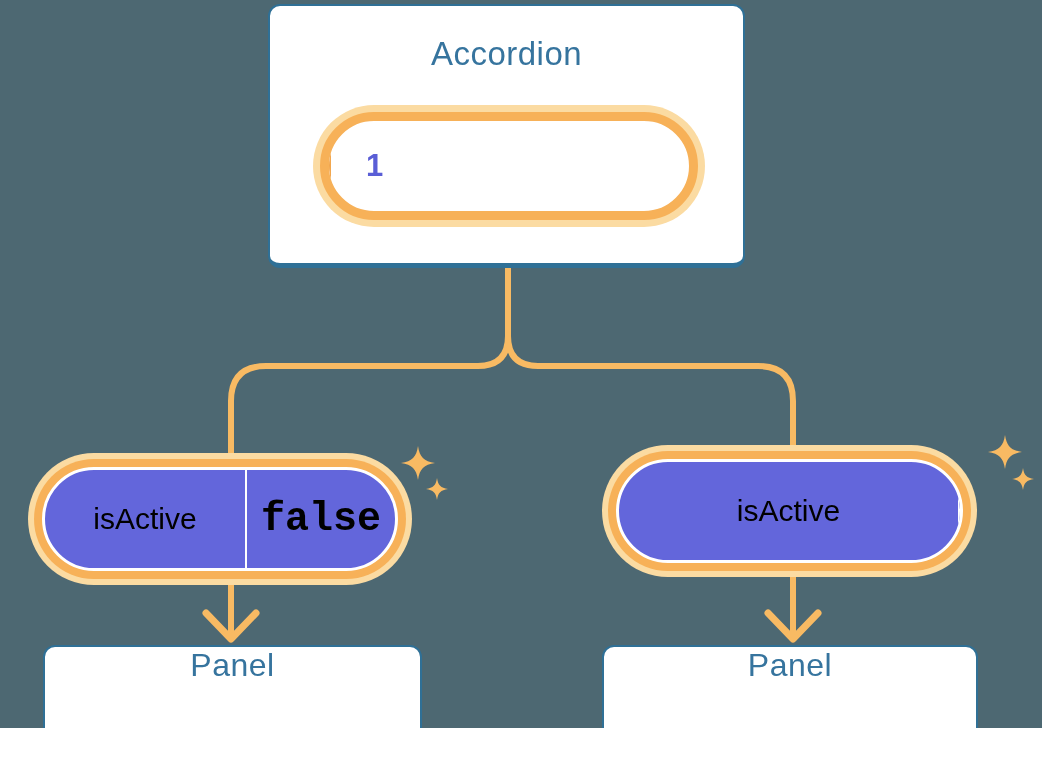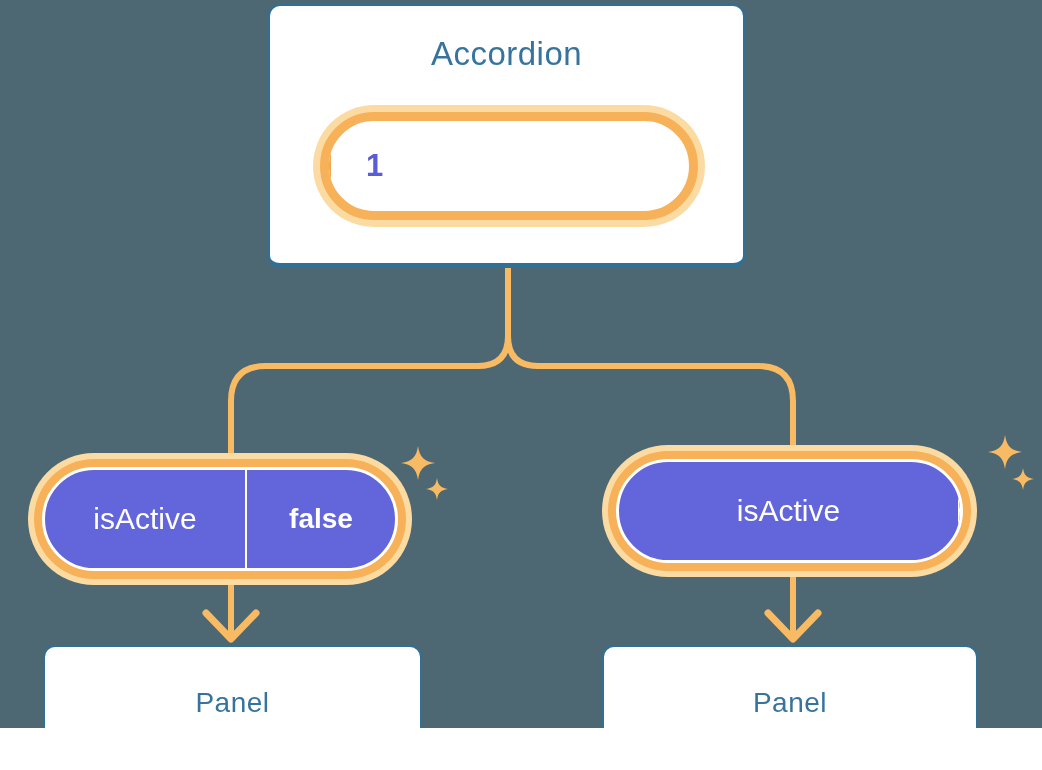--- a/index.html
+++ b/index.html
@@ -38,38 +38,38 @@
   .state-pill .pill-divider{width:2px; background:var(--orange-divider);}
   .state-pill .pill-value{
     width:87px; display:flex; align-items:center; justify-content:center;
     font-size:31px; font-weight:bold; color:var(--purple-dark);
   }
 
   .prop-pill{
     position:absolute; box-sizing:border-box; background:var(--purple);
     border:3px solid #fff; border-radius:999px;
     box-shadow:0 0 0 8px var(--orange-ring), 0 0 0 14px var(--orange-halo);
-    display:flex; align-items:stretch; overflow:hidden; color:#ffffff;justify-content:space-between;
+    display:flex; align-items:stretch; overflow:hidden; color:#000000;justify-content:space-between;
   }
   .prop-pill.left{left:42px; top:467px; width:356px; height:104px;}
   .prop-pill.right{left:616px; top:459px; width:347px; height:104px;}
   .prop-pill .pill-label{
     flex:1; display:flex; align-items:center; justify-content:center; font-size:30px;
   }
   .prop-pill .pill-divider{width:2px; background:#fff;}
   .prop-pill .pill-value{
     display:flex; align-items:center; justify-content:center;
-    font-size:28px; font-weight:bold;
+    font-size:40px; font-weight:bold;font-family:Liberation Mono, monospace;
   }
   .prop-pill.left .pill-value{width:148px;}
   .prop-pill.right .pill-value{width:128px;}
 
   .panel-card{
-    display:flex; align-items:center; justify-content:center;
-    font-size:28px; font-weight:500; color:var(--blue-text); letter-spacing:.5px;
+    display:flex; justify-content:center;
+    font-size:32px; font-weight:500; color:var(--blue-text); letter-spacing:.5px;
   }
   .panel-card.left{left:43px; top:645px; width:379px; height:118px;}
   .panel-card.right{left:602px; top:645px; width:376px; height:118px;}
 </style>
 </head>
 <body>
 
 <div class="stage">
 
   <svg class="connectors" viewBox="0 0 1042 770" aria-hidden="true">

